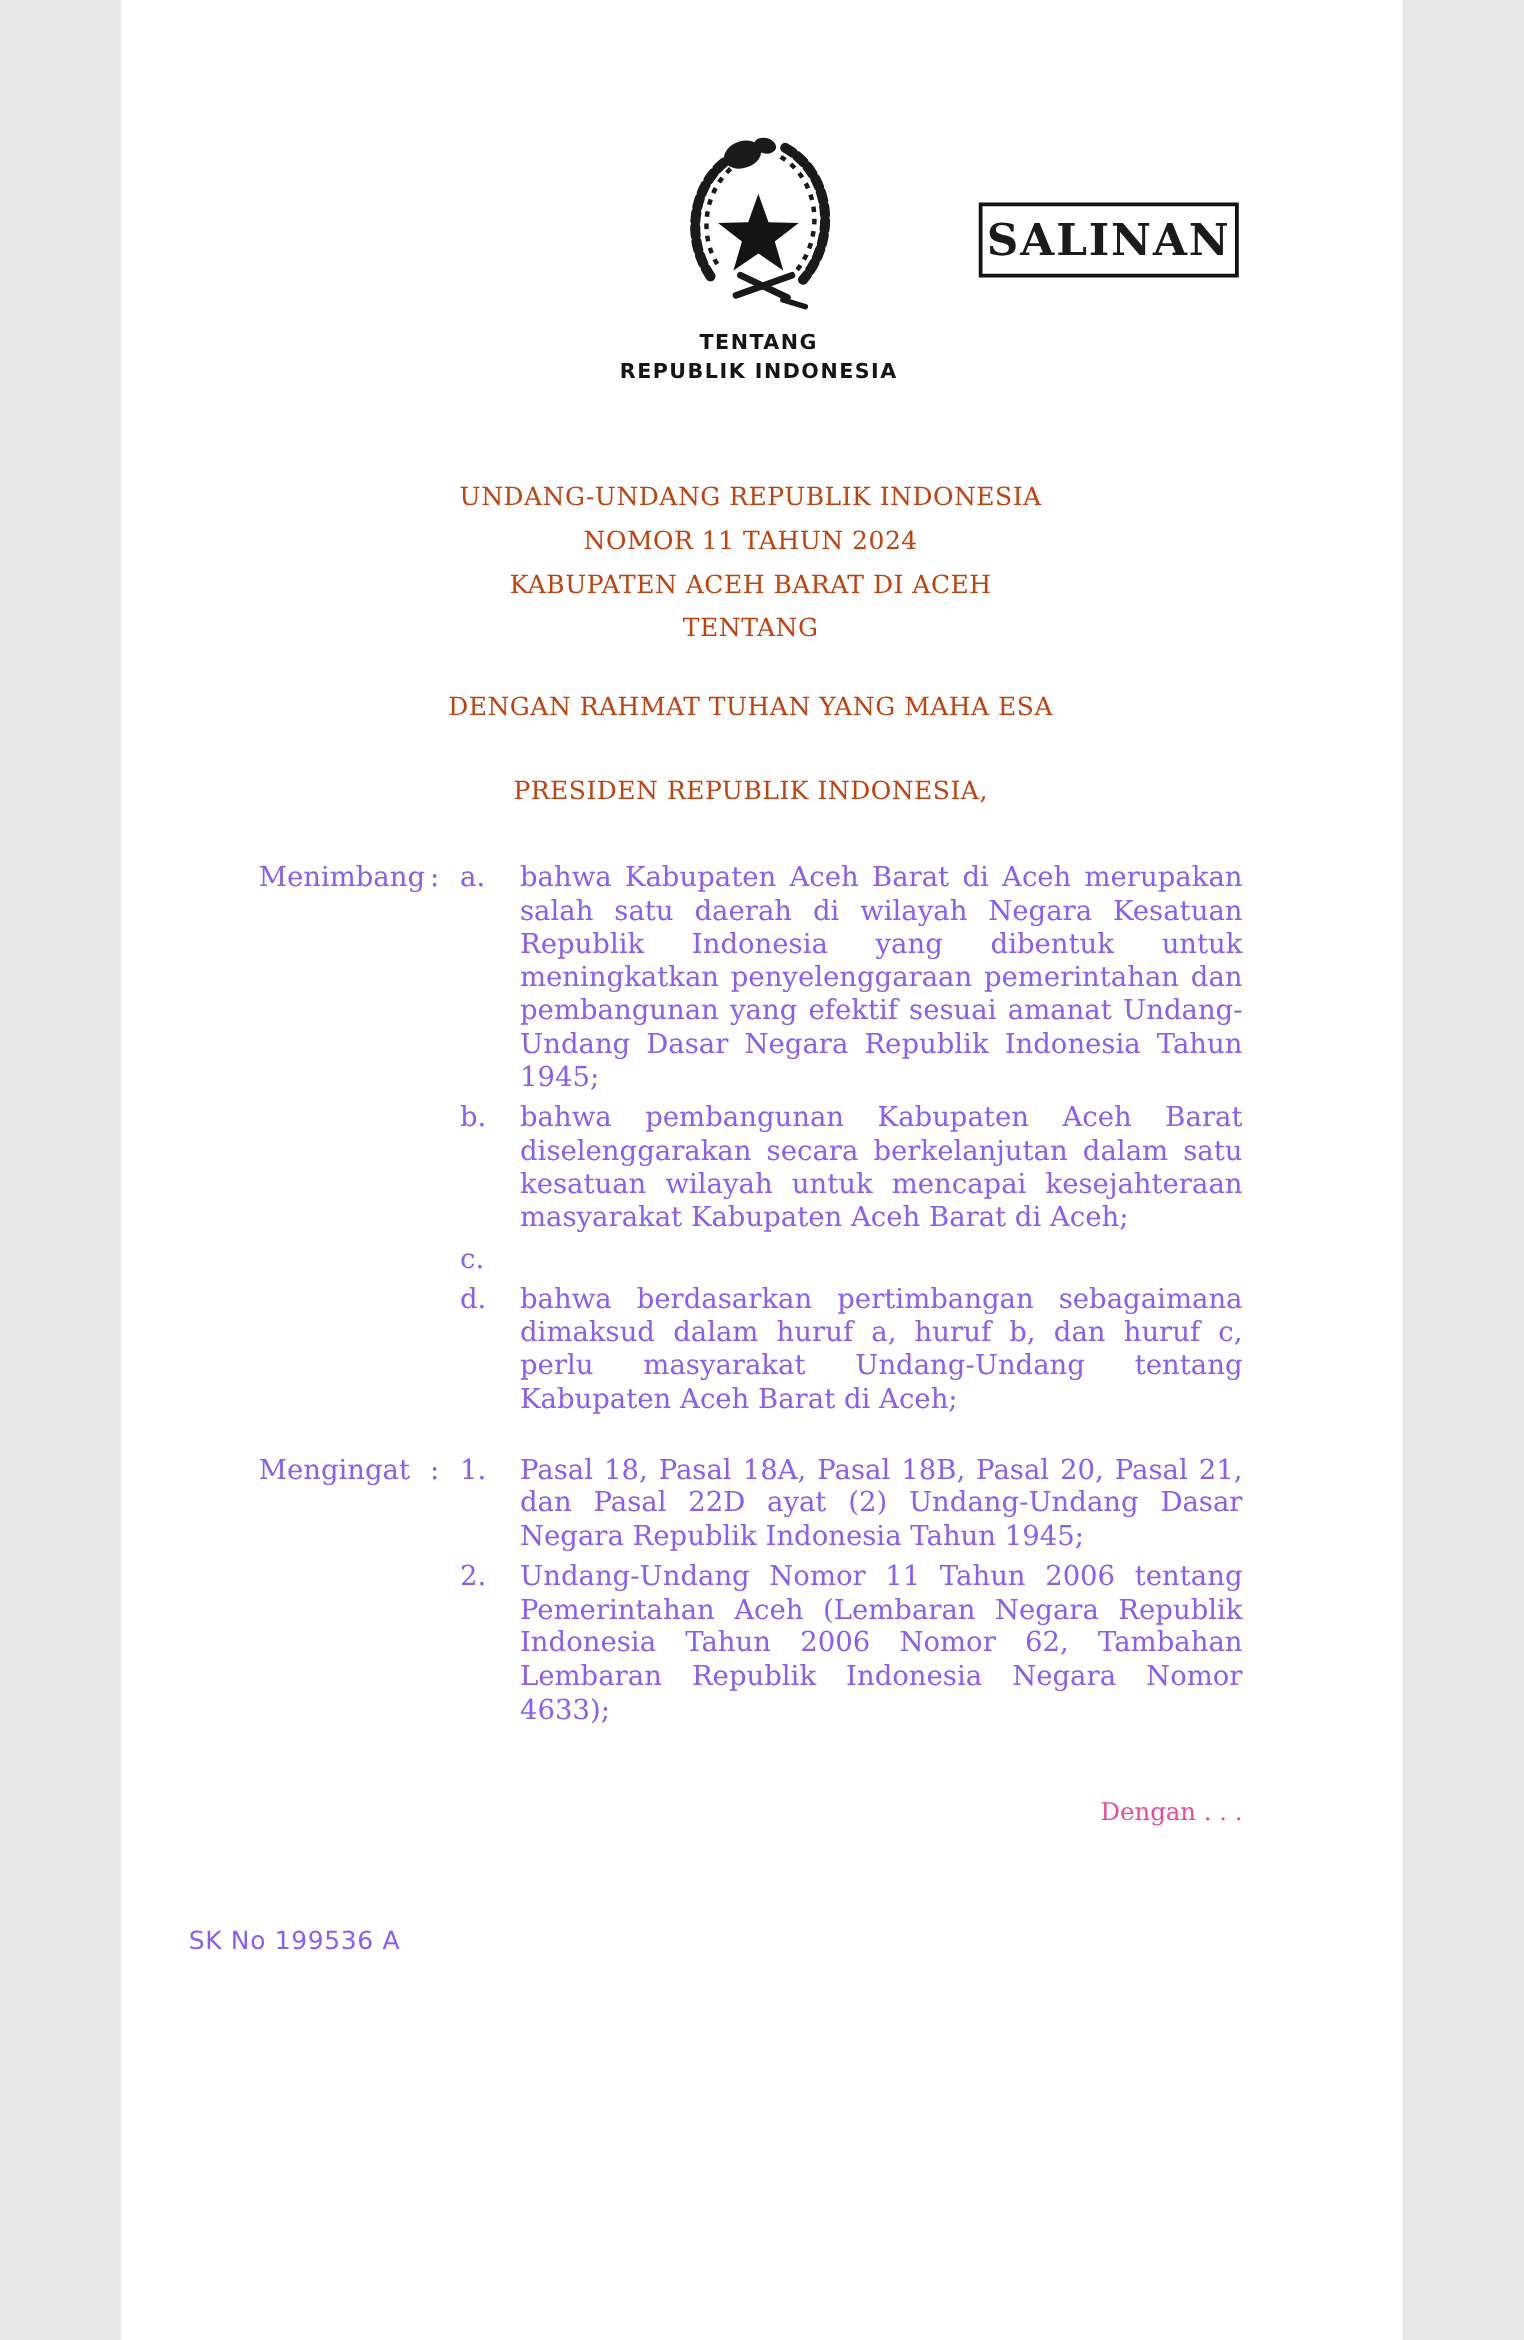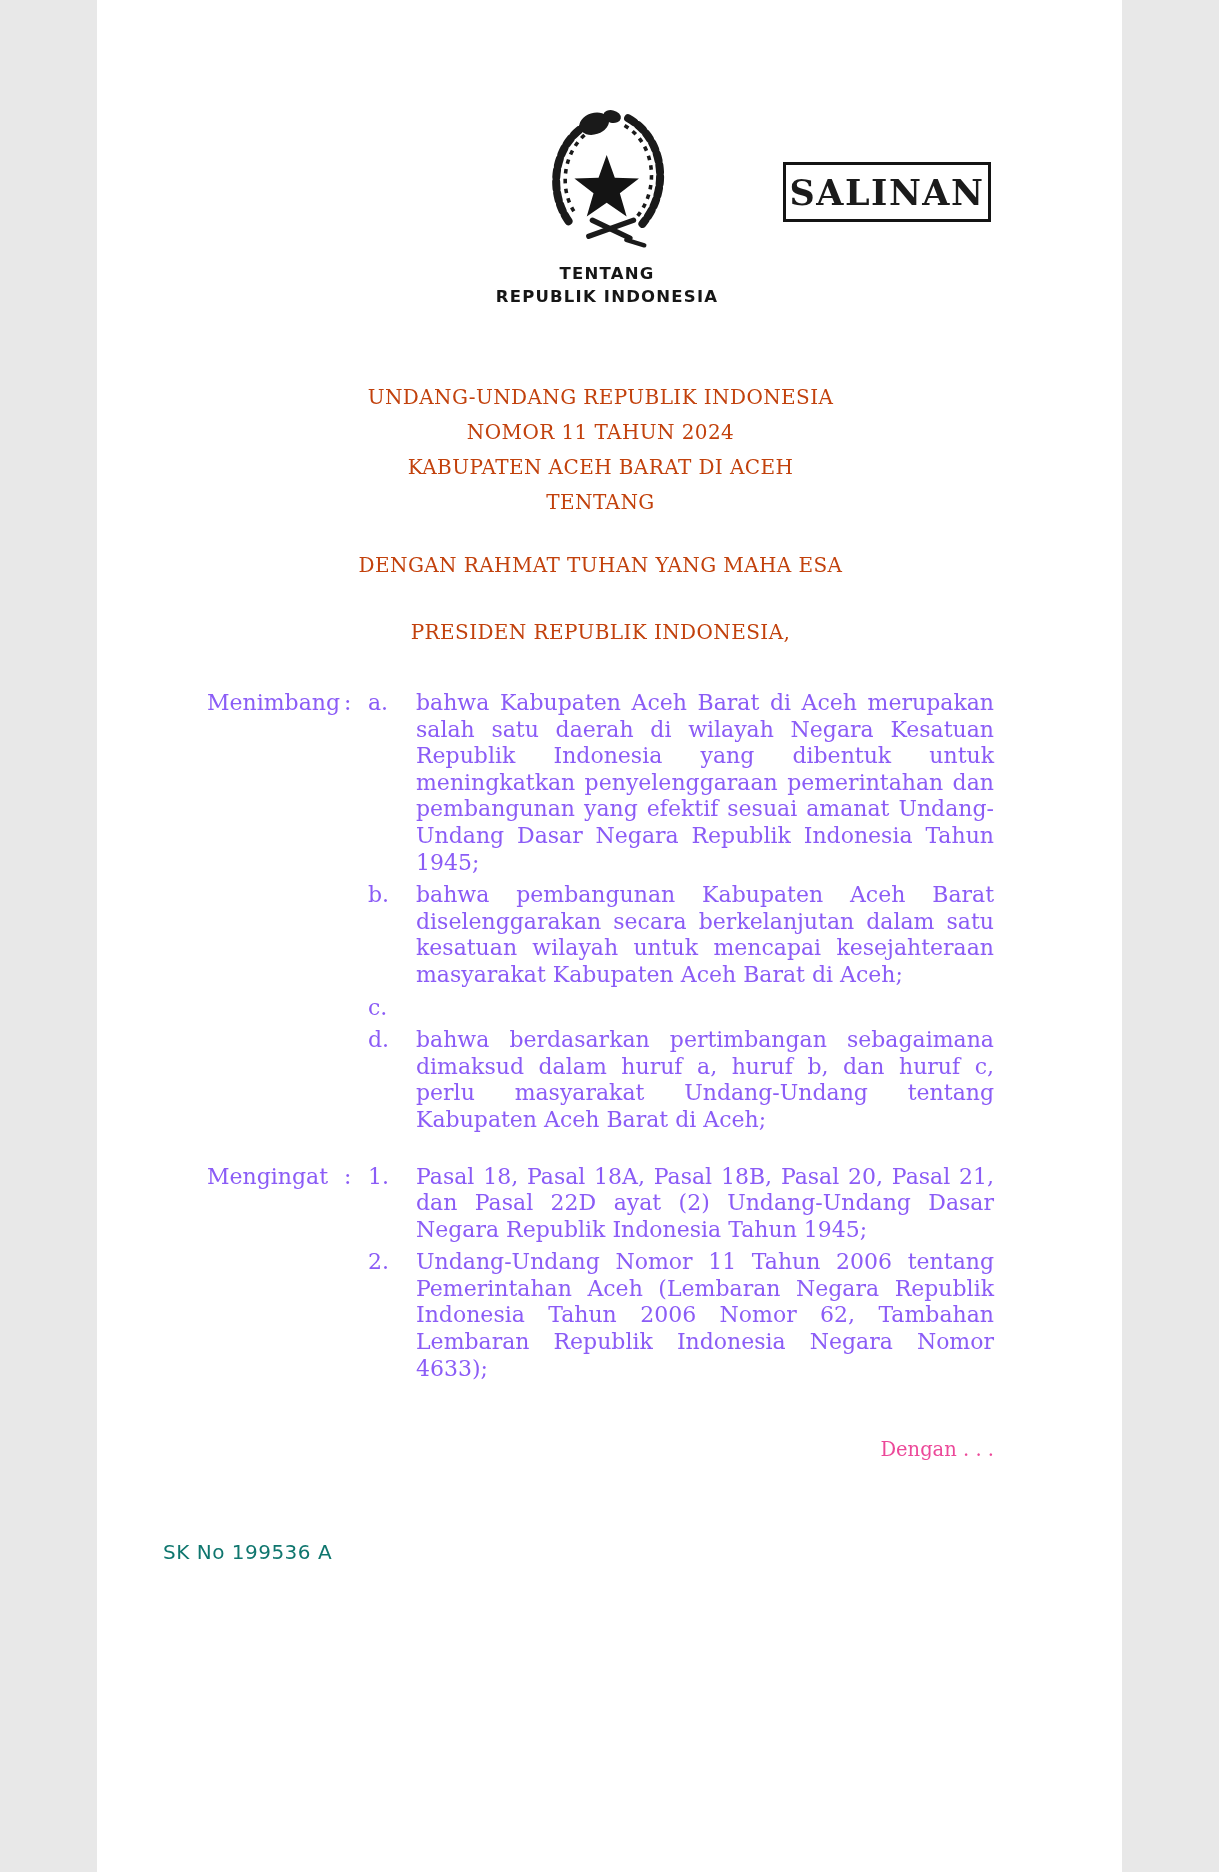--- a/index.html
+++ b/index.html
@@ -59,23 +59,23 @@
   .clause .marker { text-align:left; }
   .clause .text   { text-align:justify; }
   .section-mengingat { margin-top:30px; }
 
   
   .continuation {
     position:absolute; left:110px; top:1438px; width:787px;
     text-align:right; font-size:19.5px; color:#ec4899;
   }
   .sk-number {
-    position:absolute; left:66px; top:1540px;
+    position:absolute; left:54px; top:1540px;
     font-family:"DejaVu Sans", sans-serif;
-    font-size:20px; color:#0f766e; letter-spacing:0.5px;
+    font-size:20px; color:#8b5cf6; letter-spacing:0.5px;
   }
 </style>
 </head>
 <body>
 
 <div class="page">
 
   <div class="emblem">
     <svg viewBox="0 0 150 170" width="138" height="152">
 

